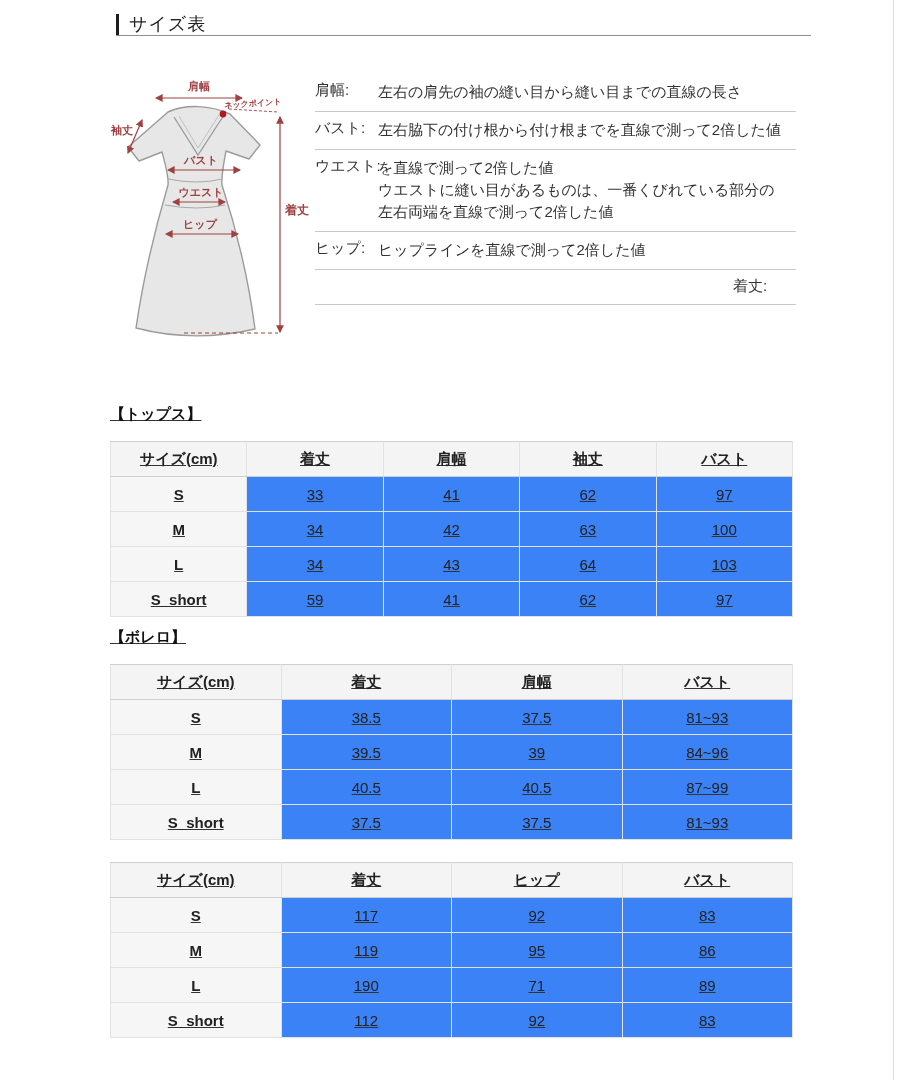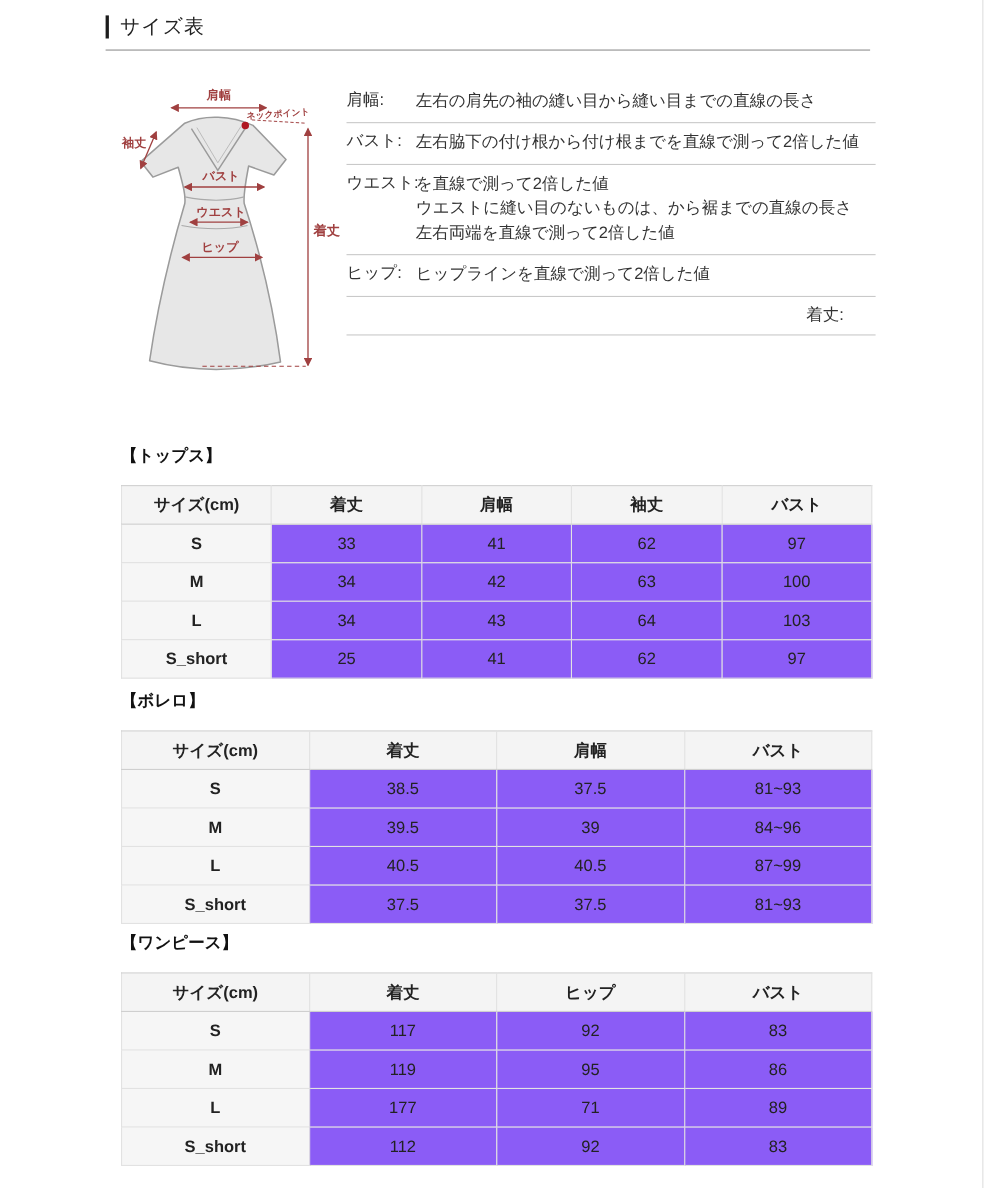--- a/index.html
+++ b/index.html
@@ -8,22 +8,22 @@
     position:relative; width:904px; height:1080px;
     font-family:"Liberation Sans", sans-serif;
     background:#ffffff; overflow:hidden; color:#333;
   }
   .page-edge {
     position:absolute; left:893px; top:0; width:1px; height:1080px;
     background:#dedede;
   }
   
   .title-block {
-    position:absolute; left:96px; top:14px; width:695px;
-    border-bottom:1px solid #8f8f8f; padding-bottom:10px;
+    position:absolute; left:116px; top:14px; width:695px;
+    border-bottom:1px solid #8f8f8f; 
   }
   .title-inner {
     border-left:3px solid #1c1c1c; padding-left:10px;
     font-size:18px; color:#222; line-height:21px; letter-spacing:1px;
   }
   
   .diagram { position:absolute; left:98px; top:73px; }
   .diagram text {
     fill:#a04040; font-family:"Liberation Sans",sans-serif; font-weight:bold;
   }
@@ -31,37 +31,37 @@
   .definitions {
     position:absolute; left:315px; top:74px; width:481px;
     font-size:15px; color:#333;
   }
   .def-row { display:flex; padding:7px 0 8px 0; border-bottom:1px solid #c9c9c9;justify-content:flex-end; }
   .def-term { width:63px; flex-shrink:0; white-space:nowrap; }
   .def-lines { flex:1; }
   .def-line { line-height:22px; }
   .red-dot { color:#c01616; }
   
-  .size-section { position:absolute; left:110px; width:683px; }
+  .size-section { position:absolute; left:110px; width:683px;text-decoration:underline; }
   .size-title { font-size:15px; font-weight:bold; color:#111; margin-bottom:17px; }
   table.size-table {
     width:100%; border-collapse:collapse; font-size:15px; color:#222;
     table-layout:fixed;
     margin-top:14px;
   }
   .size-table th, .size-table td {
     border:1px solid #e2e2e2; height:35px; text-align:center;
     vertical-align:middle; padding:0;
   }
   .size-table thead th {
     background:#f4f4f4; font-weight:bold;
     border-top:1px solid #cfcfcf; border-bottom:1px solid #cfcfcf;
   }
   .size-table tbody th { background:#f6f6f6; font-weight:bold; }
-  .size-table tbody td { background:#8b5cf6; font-weight:normal; }
+  .size-table tbody td { background:#3b82f6; font-weight:normal; }
 </style>
 </head>
 <body>
 
 <div class="page">
 
   <div class="page-edge"></div>
 
   <div class="title-block">
     <div class="title-inner">サイズ表</div>
@@ -112,21 +112,21 @@
       <div class="def-row">
         <div class="def-term">バスト:</div>
         <div class="def-lines">
           <div class="def-line">左右脇下の付け根から付け根までを直線で測って2倍した値</div>
         </div>
       </div>
       <div class="def-row">
         <div class="def-term">ウエスト:</div>
         <div class="def-lines">
           <div class="def-line">を直線で測って2倍した値</div>
-          <div class="def-line">ウエストに縫い目のないものは、から裾までの直線の長さ</div>
+          <div class="def-line">ウエストに縫い目があるものは、一番くびれている部分の</div>
           <div class="def-line">左右両端を直線で測って2倍した値</div>
         </div>
       </div>
       <div class="def-row">
         <div class="def-term">ヒップ:</div>
         <div class="def-lines">
           <div class="def-line">ヒップラインを直線で測って2倍した値</div>
         </div>
       </div>
       <div class="def-row">
@@ -163,21 +163,21 @@
           </tr>
           <tr>
             <th>L</th>
             <td>34</td>
             <td>43</td>
             <td>64</td>
             <td>103</td>
           </tr>
           <tr>
             <th>S_short</th>
-            <td>25</td>
+            <td>59</td>
             <td>41</td>
             <td>62</td>
             <td>97</td>
           </tr>
         </tbody>
     </table>
   </div>
 
   <div class="size-section" style="top:628px;" id="section-1">
     <div class="size-title">【ボレロ】</div>
@@ -213,21 +213,20 @@
             <th>S_short</th>
             <td>37.5</td>
             <td>37.5</td>
             <td>81~93</td>
           </tr>
         </tbody>
     </table>
   </div>
 
   <div class="size-section" style="top:848px;" id="section-2">
-    <div class="size-title">【ワンピース】</div>
     <table class="size-table">
       <thead>
           <tr>
             <th>サイズ(cm)</th>
             <th>着丈</th>
             <th>ヒップ</th>
             <th>バスト</th>
           </tr>
         </thead>
         <tbody>
@@ -238,21 +237,21 @@
             <td>83</td>
           </tr>
           <tr>
             <th>M</th>
             <td>119</td>
             <td>95</td>
             <td>86</td>
           </tr>
           <tr>
             <th>L</th>
-            <td>177</td>
+            <td>190</td>
             <td>71</td>
             <td>89</td>
           </tr>
           <tr>
             <th>S_short</th>
             <td>112</td>
             <td>92</td>
             <td>83</td>
           </tr>
         </tbody>

